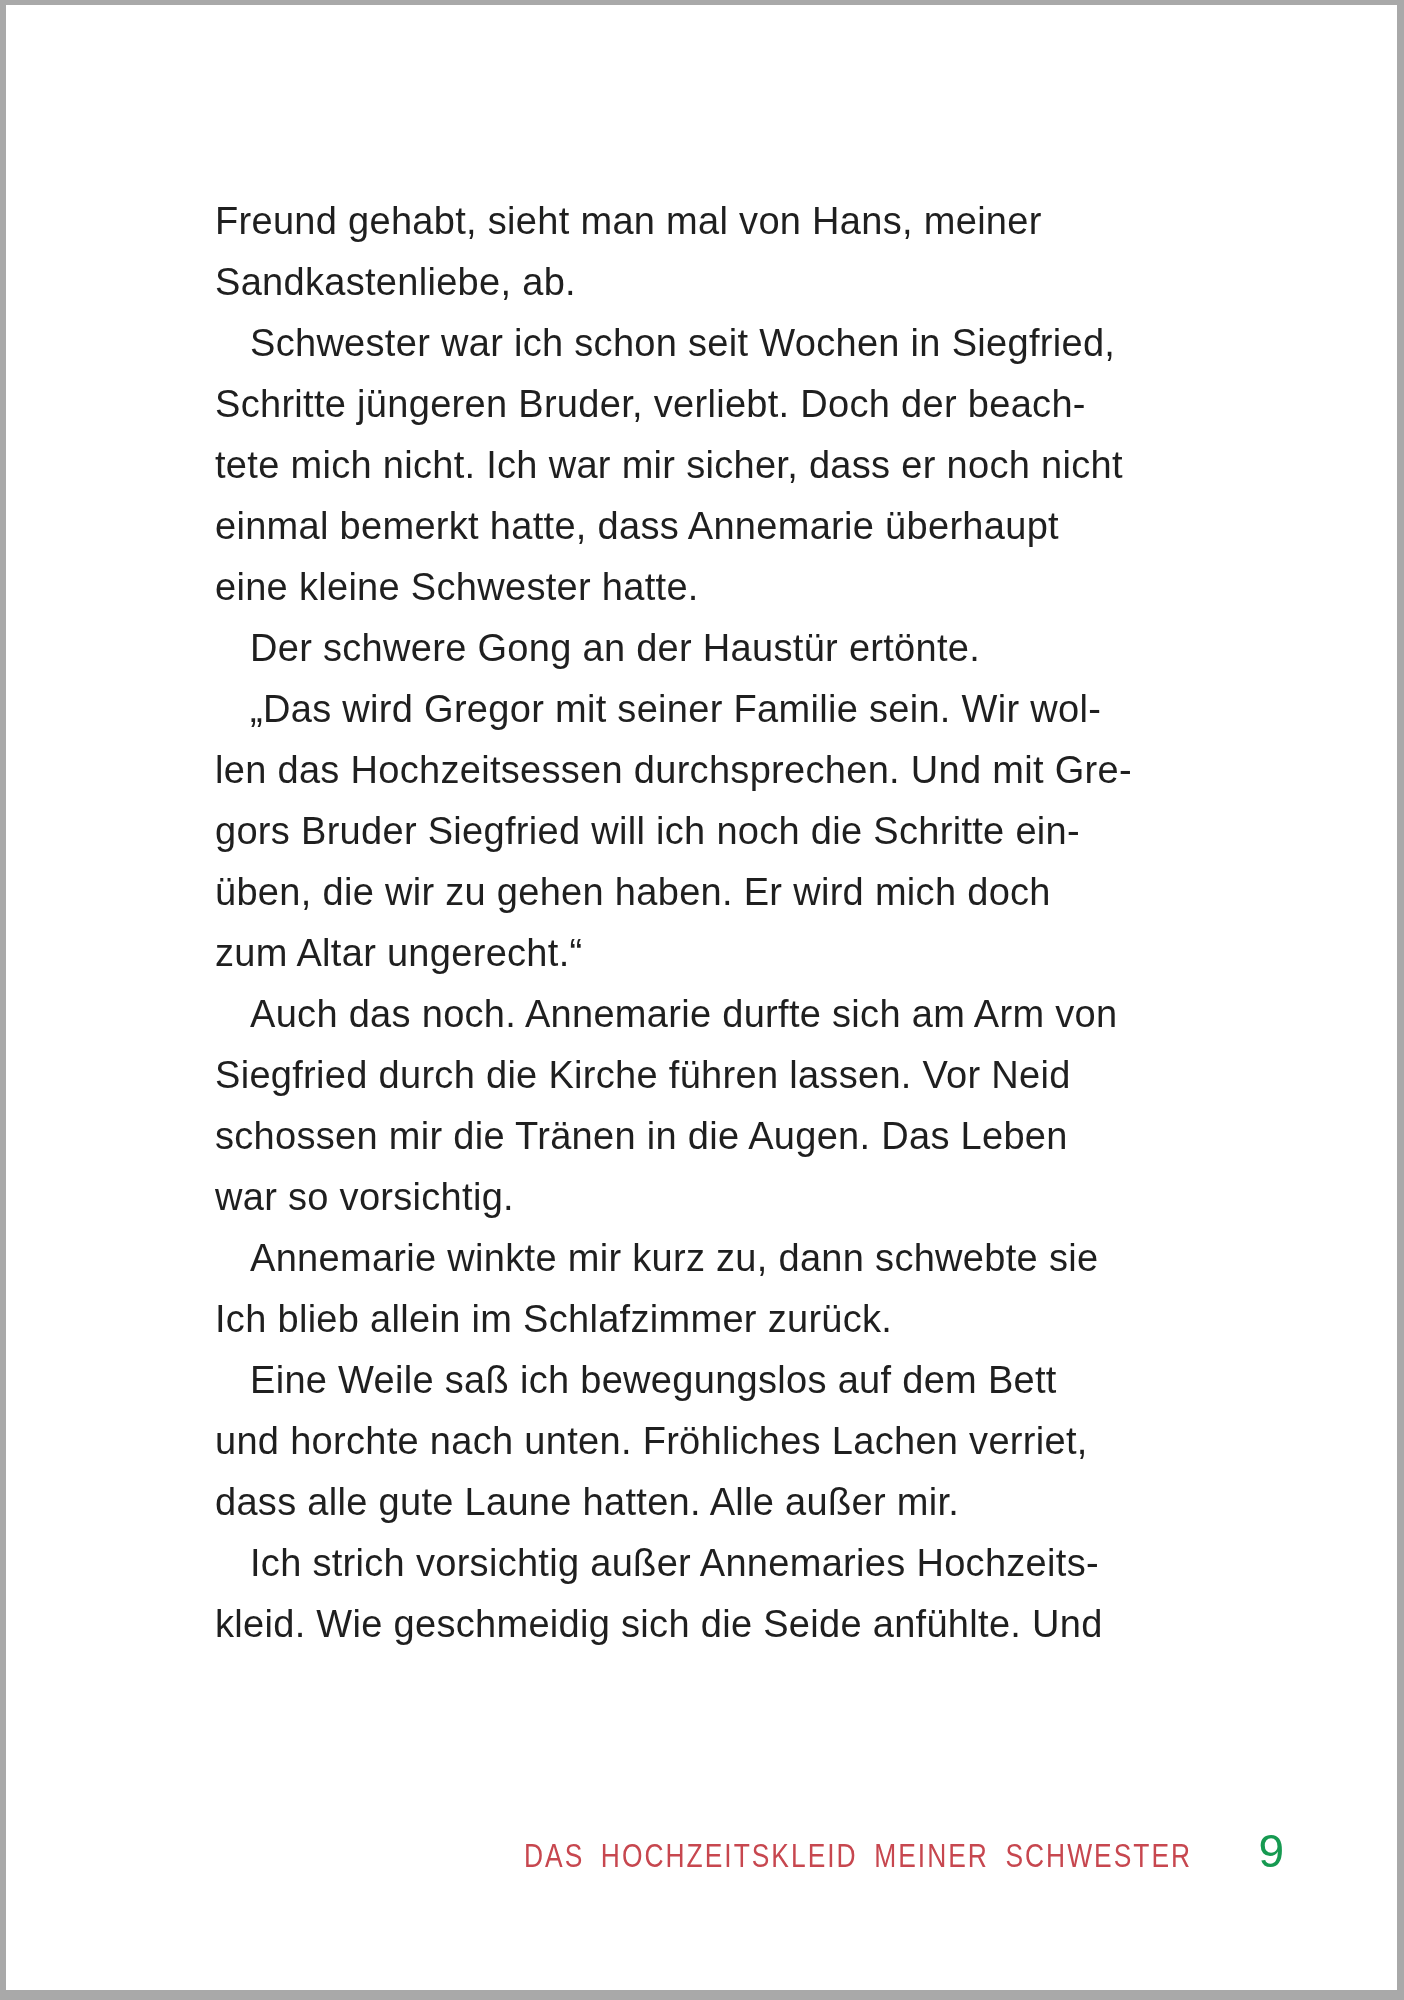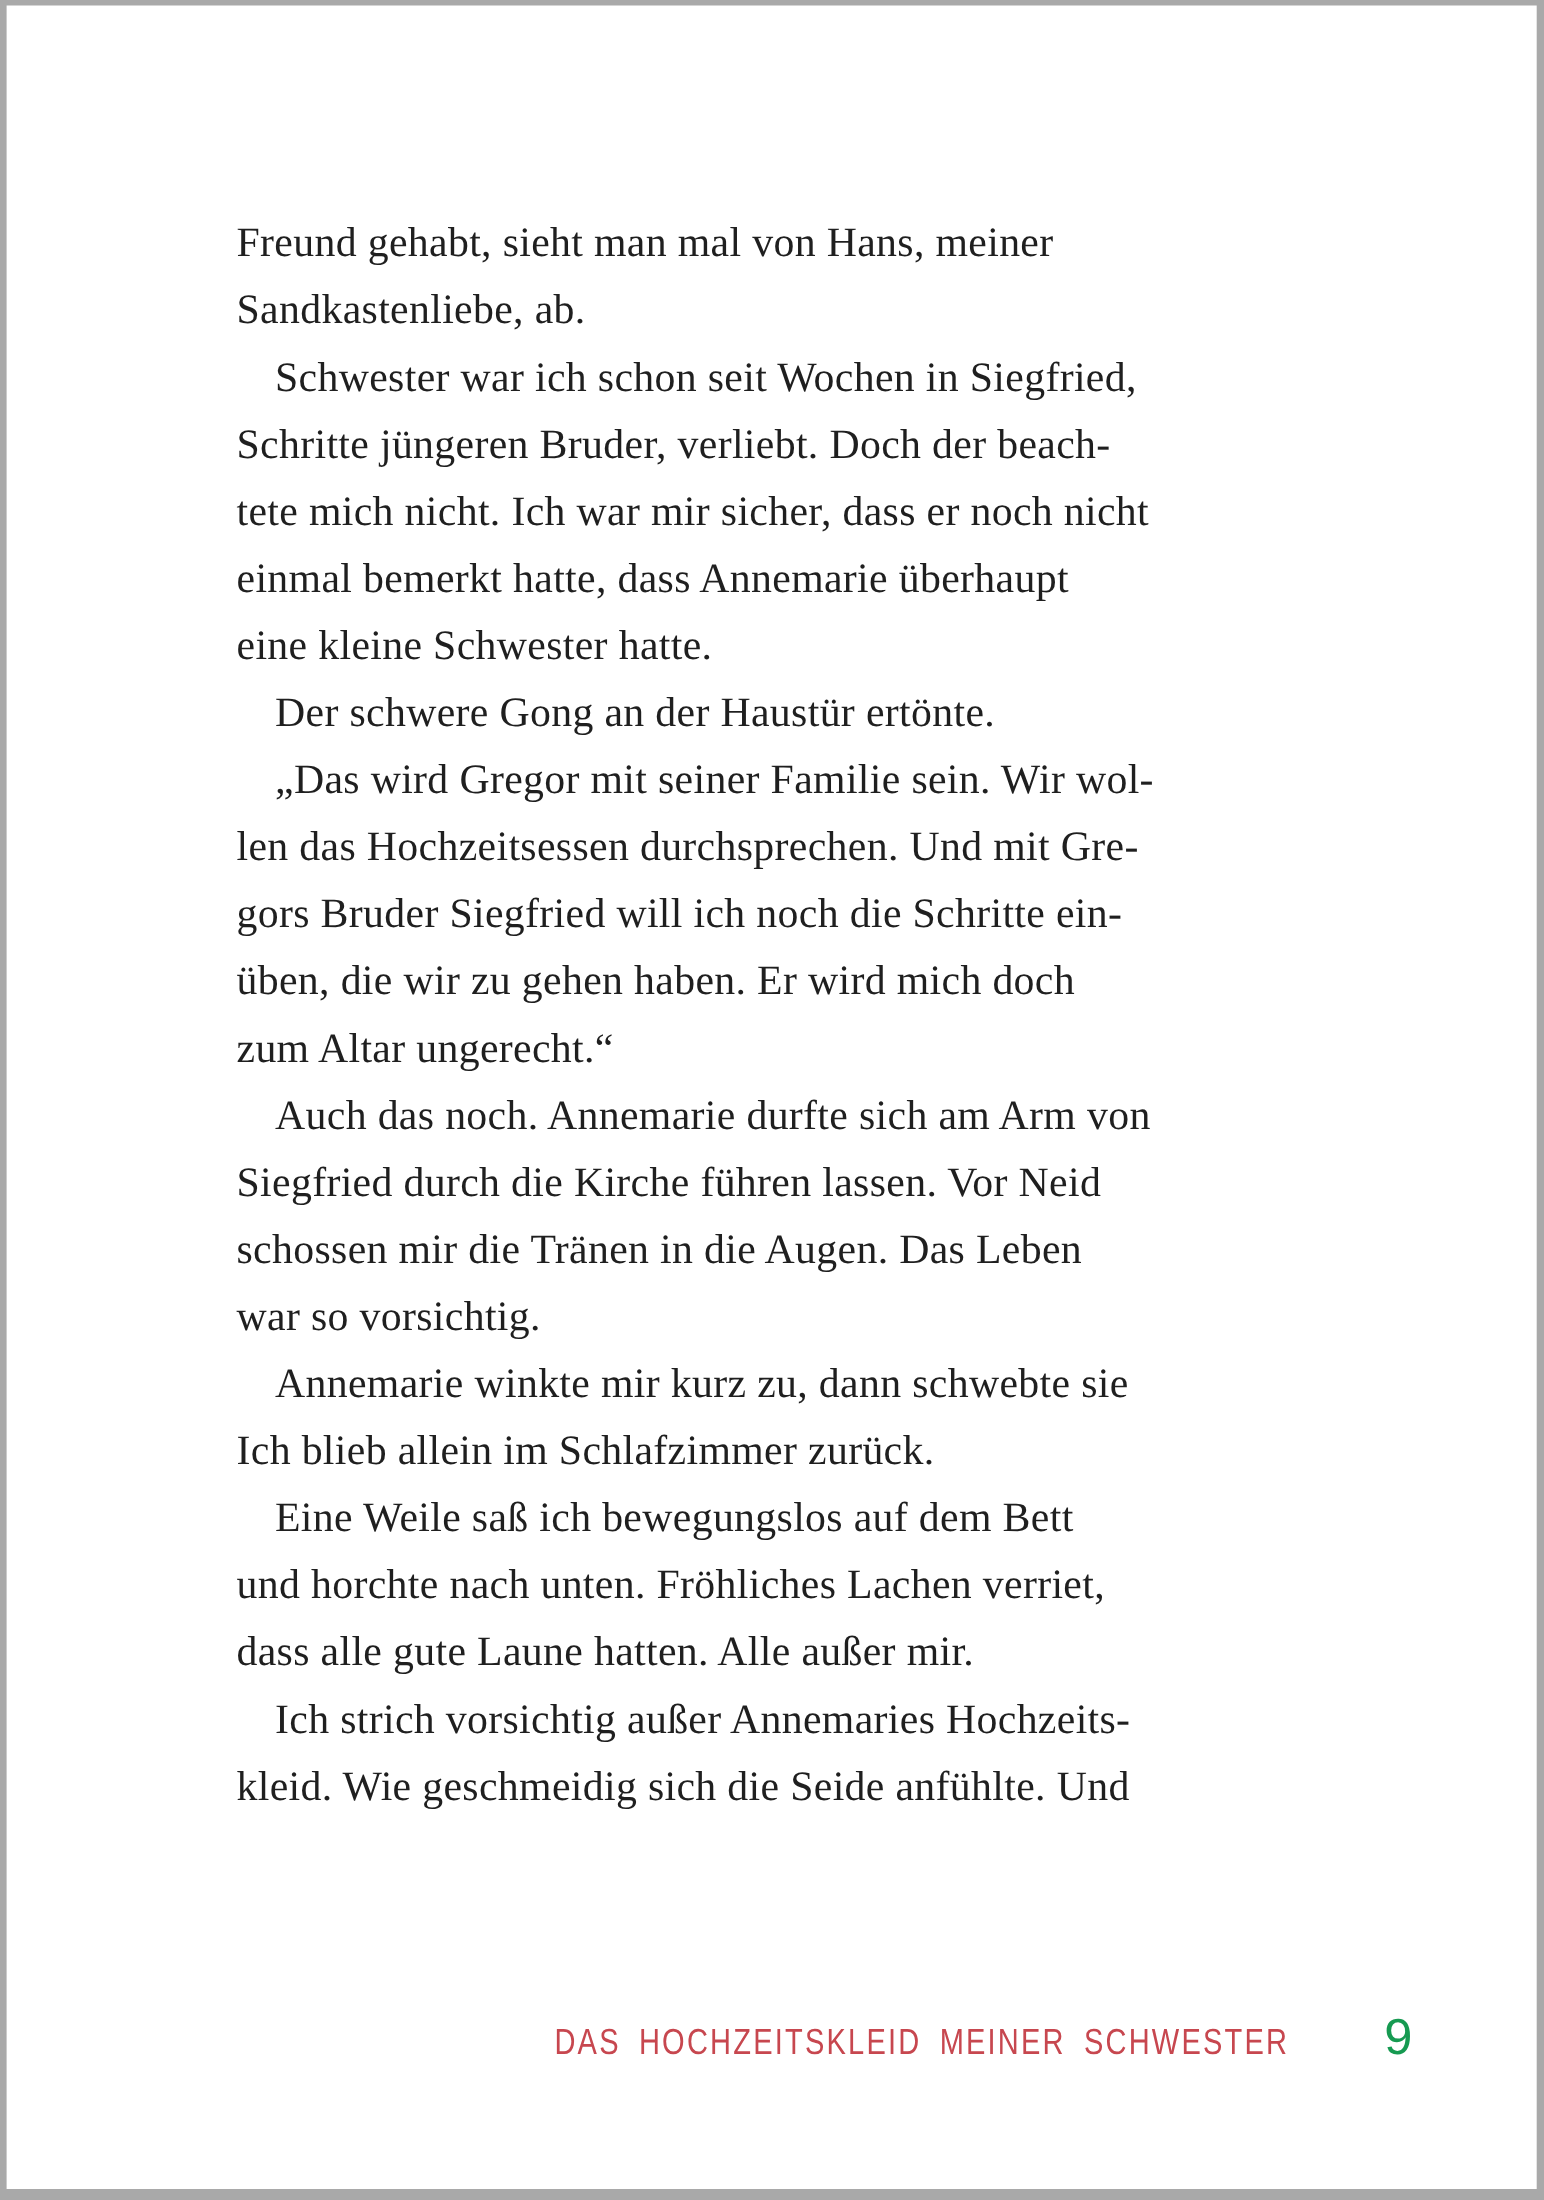--- a/index.html
+++ b/index.html
@@ -28,32 +28,31 @@
     top: 186px;
     width: 1010px;
   }
   .line {
     font-size: 38px;
     line-height: 61px;
     color: #1f1f1f;
     letter-spacing: 0.3px;
     white-space: nowrap;
     font-weight: 400;
-    font-family: Liberation Serif, serif;
   }
   .line.indent {
     padding-left: 35px;
   }
   .footer {
     position: absolute;
     top: 1822px;
     right: 113px;
     display: flex;
     align-items: baseline;
-    gap: 86px;
+    gap: 66px;
   }
   .chapter-title {
     color: #c7474f;
     font-size: 33px;
     line-height: 44px;
     letter-spacing: 2.5px;
     word-spacing: 9px;
     font-weight: 400;
     transform: scaleX(0.80);
     transform-origin: right center;

